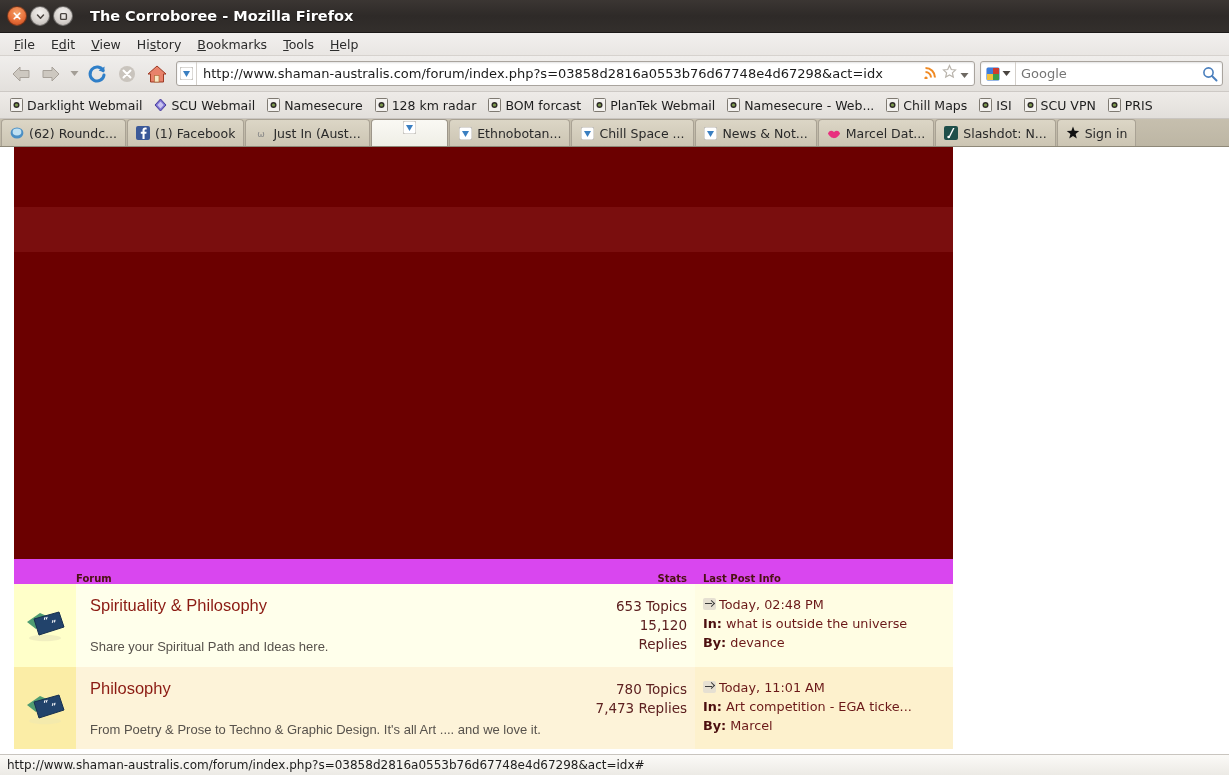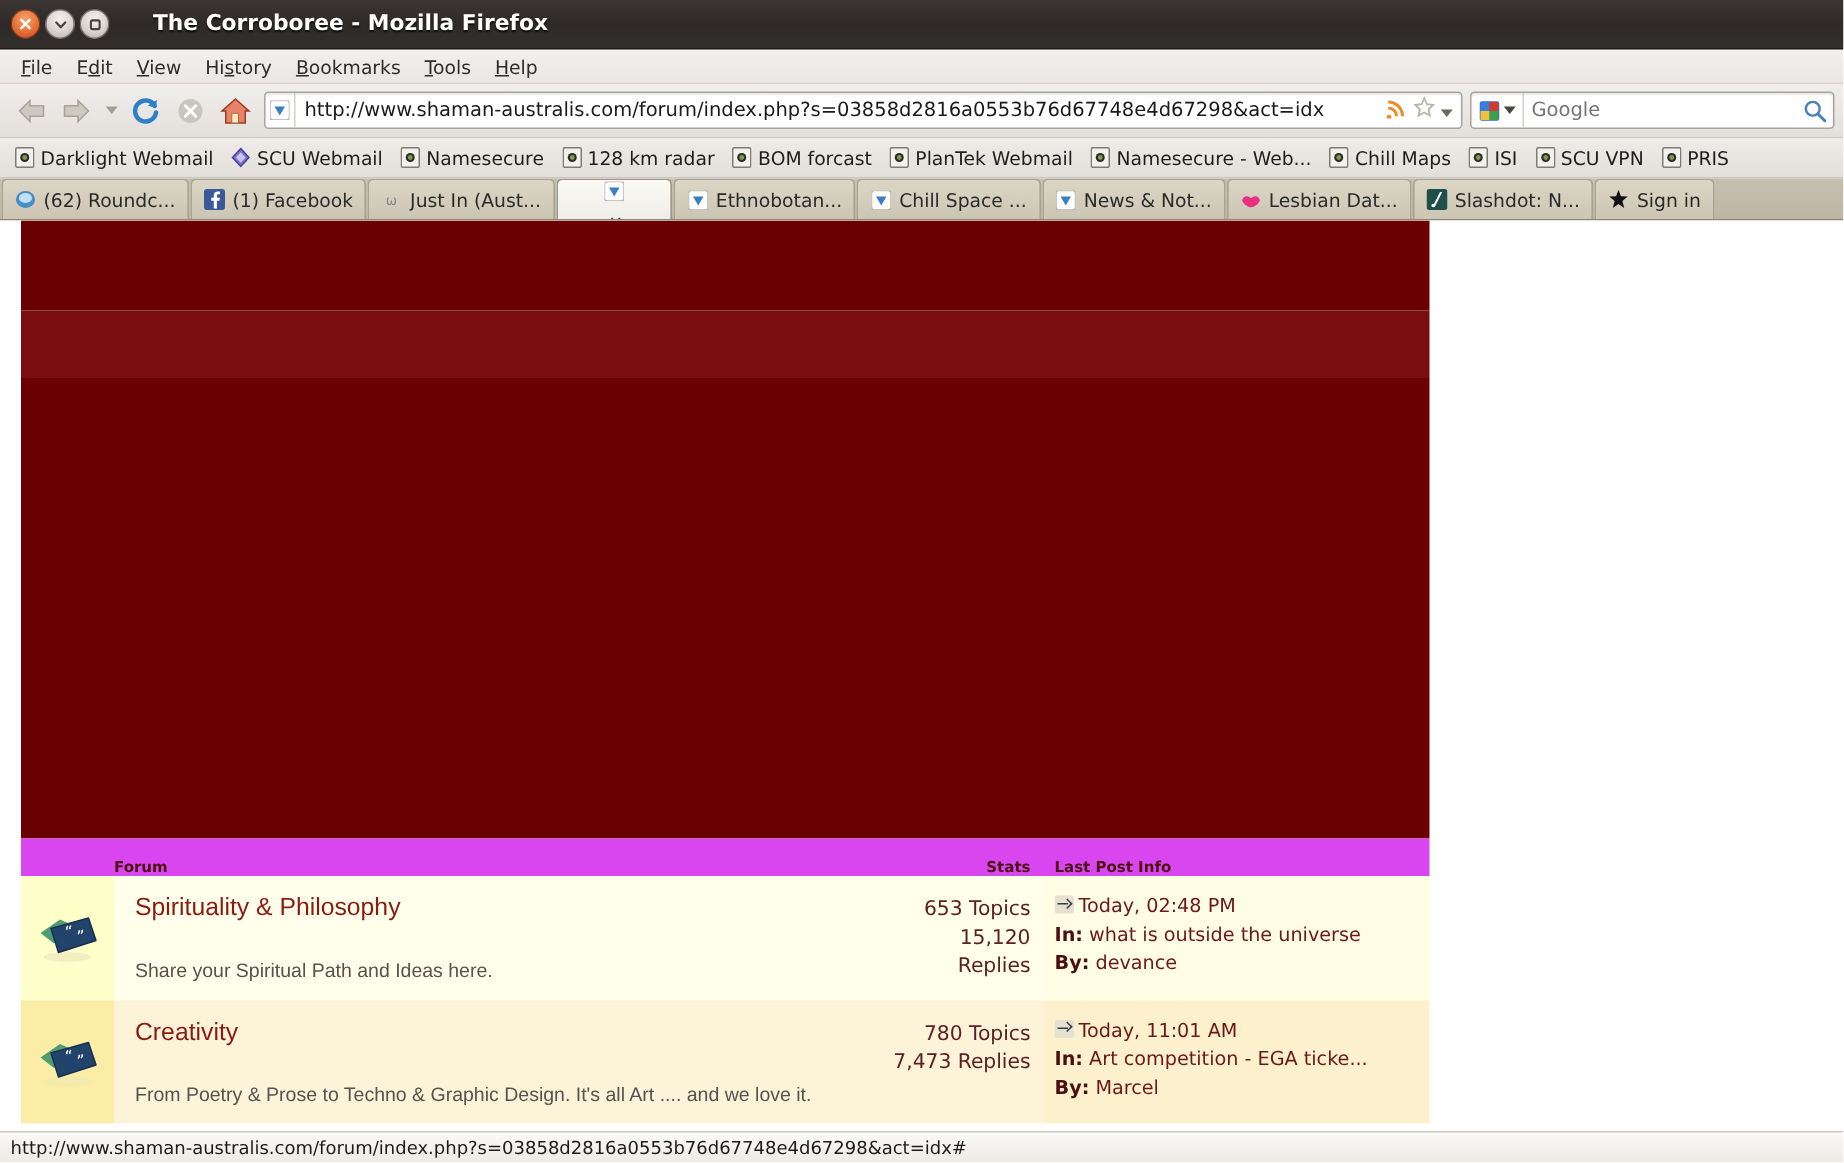--- a/index.html
+++ b/index.html
@@ -28,21 +28,21 @@
   }
   .wbtn.close {
     background: radial-gradient(circle at 50% 32%, #f4a26a 0%, #e8703a 55%, #c2451a 100%);
     color: #ffffff; text-shadow: 0 1px 0 rgba(0,0,0,.35);
   }
   .wbtn.min, .wbtn.max {
     background: radial-gradient(circle at 50% 32%, #f3f0ee 0%, #d9d4d0 55%, #b5afab 100%);
   }
   .wbtn svg { display: block; }
   .wtitle {
-    margin-left: 29px;
+    margin-left: 17px;
     color: #ffffff;
     font-size: 14.5px;
     font-weight: bold;
     text-shadow: 0 1px 1px rgba(0,0,0,.7);
     white-space: nowrap;
   }
 
   
   .menubar {
     height: 23px;
@@ -572,21 +572,21 @@
           </svg>
       </span>
       <span class="tablabel">News &amp; Not...</span>
     </div>
     <div class="tab">
       <span class="tabicon">
         <svg width="15" height="13" viewBox="0 0 15 13">
             <path d="M1 6.5 C3 2.5 5.5 3.5 7.5 5 C9.5 3.5 12 2.5 14 6.5 C12 10.5 9 11.5 7.5 11.5 C6 11.5 3 10.5 1 6.5 Z" fill="#e8317f"></path>
           </svg>
       </span>
-      <span class="tablabel">Lesbian Dat...</span>
+      <span class="tablabel">Marcel Dat...</span>
     </div>
     <div class="tab">
       <span class="tabicon">
         <svg width="14" height="14" viewBox="0 0 14 14">
             <rect width="14" height="14" rx="2" fill="#1f4f4a"></rect>
             <path d="M4 12 L9 2 L10.5 2 L5.5 12 Z" fill="#ffffff"></path>
             <circle cx="4.5" cy="11" r="1.2" fill="#ffffff"></circle>
           </svg>
       </span>
       <span class="tablabel">Slashdot: N...</span>
@@ -656,21 +656,21 @@
             <svg width="44" height="36" viewBox="0 0 44 36">
               <ellipse cx="22" cy="31" rx="16" ry="3.2" fill="#f3e8ae" opacity=".8"></ellipse>
               <path d="M4 15 L17 6 L26 10 L13 22 Z" fill="#4f9c72"></path>
               <path d="M11 12 L36 5 L41 20 L16 28 Z" fill="#22436b" stroke="#17304e" stroke-width="1" stroke-linejoin="round"></path>
               <text x="21" y="17" font-family="DejaVu Serif" font-size="9" font-weight="bold" fill="#ffffff" transform="rotate(-9 21 17)">“</text>
               <text x="29" y="20" font-family="DejaVu Serif" font-size="9" font-weight="bold" fill="#ffffff" transform="rotate(-9 29 20)">”</text>
             </svg>
           </span>
         </div>
         <div class="c-title">
-          <div class="ftitle">Creativity</div>
+          <div class="ftitle">Philosophy</div>
           <div class="fdesc">From Poetry &amp; Prose to Techno &amp; Graphic Design. It's all Art .... and we love it.</div>
         </div>
         <div class="c-stats">
           <div>780 Topics</div>
           <div>7,473 Replies</div>
         </div>
         <div class="c-last">
           <div class="lastline">
             <span class="arrow-ico"></span><span>Today, 11:01 AM</span>
           </div>

